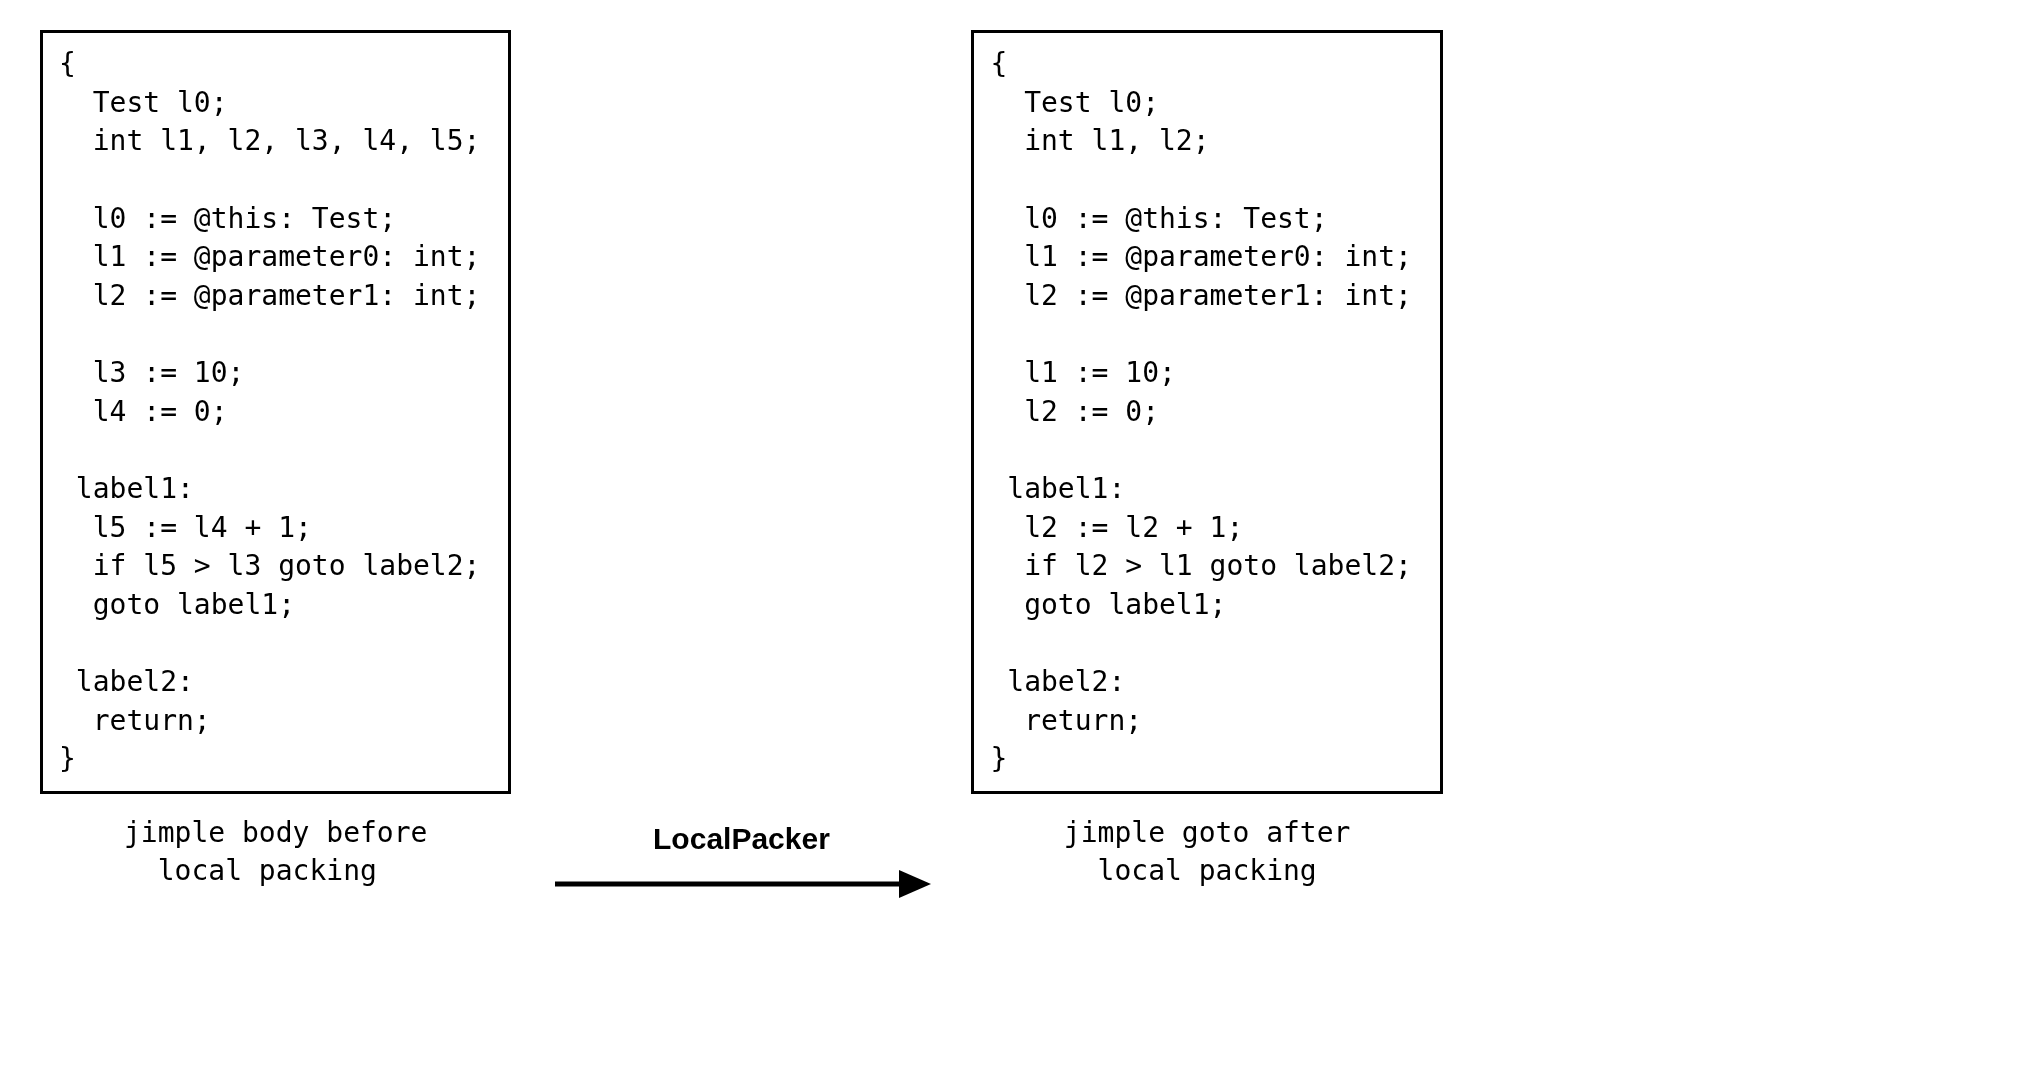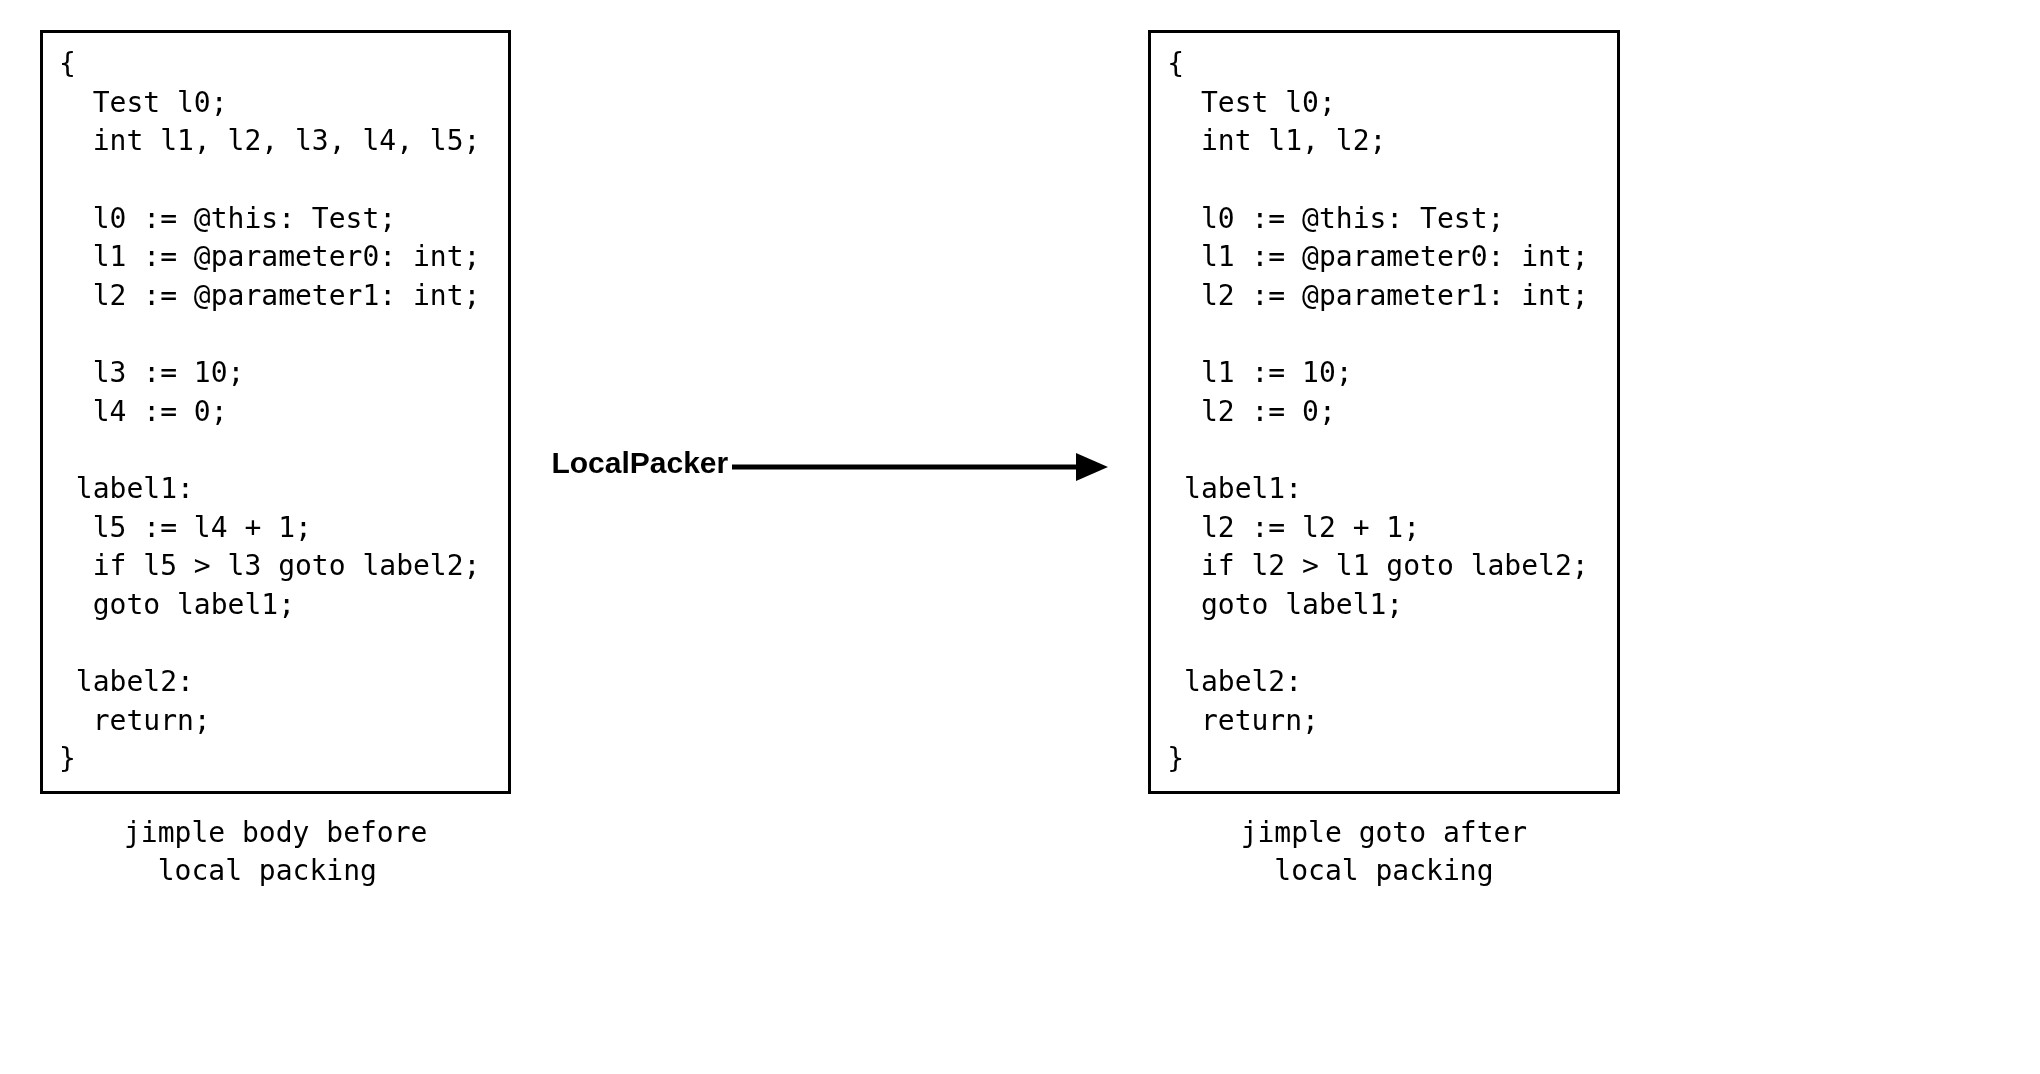--- a/index.html
+++ b/index.html
@@ -31,20 +31,21 @@
   }
   .caption {
     text-align: left;
     margin-top: 20px;
     white-space: pre;
     font-size: 28px;
     line-height: 1.35;
   }
   .arrow-col {
     display: flex;
+    flex-direction: column;
     align-items: center;
     justify-content: flex-end;
     align-self: stretch;
     padding-bottom: 140px;
     min-width: 380px;
   }
   .arrow-label {
     font-family: -apple-system, BlinkMacSystemFont, "Segoe UI", Arial, sans-serif;
     font-weight: 700;
     font-size: 30px;

